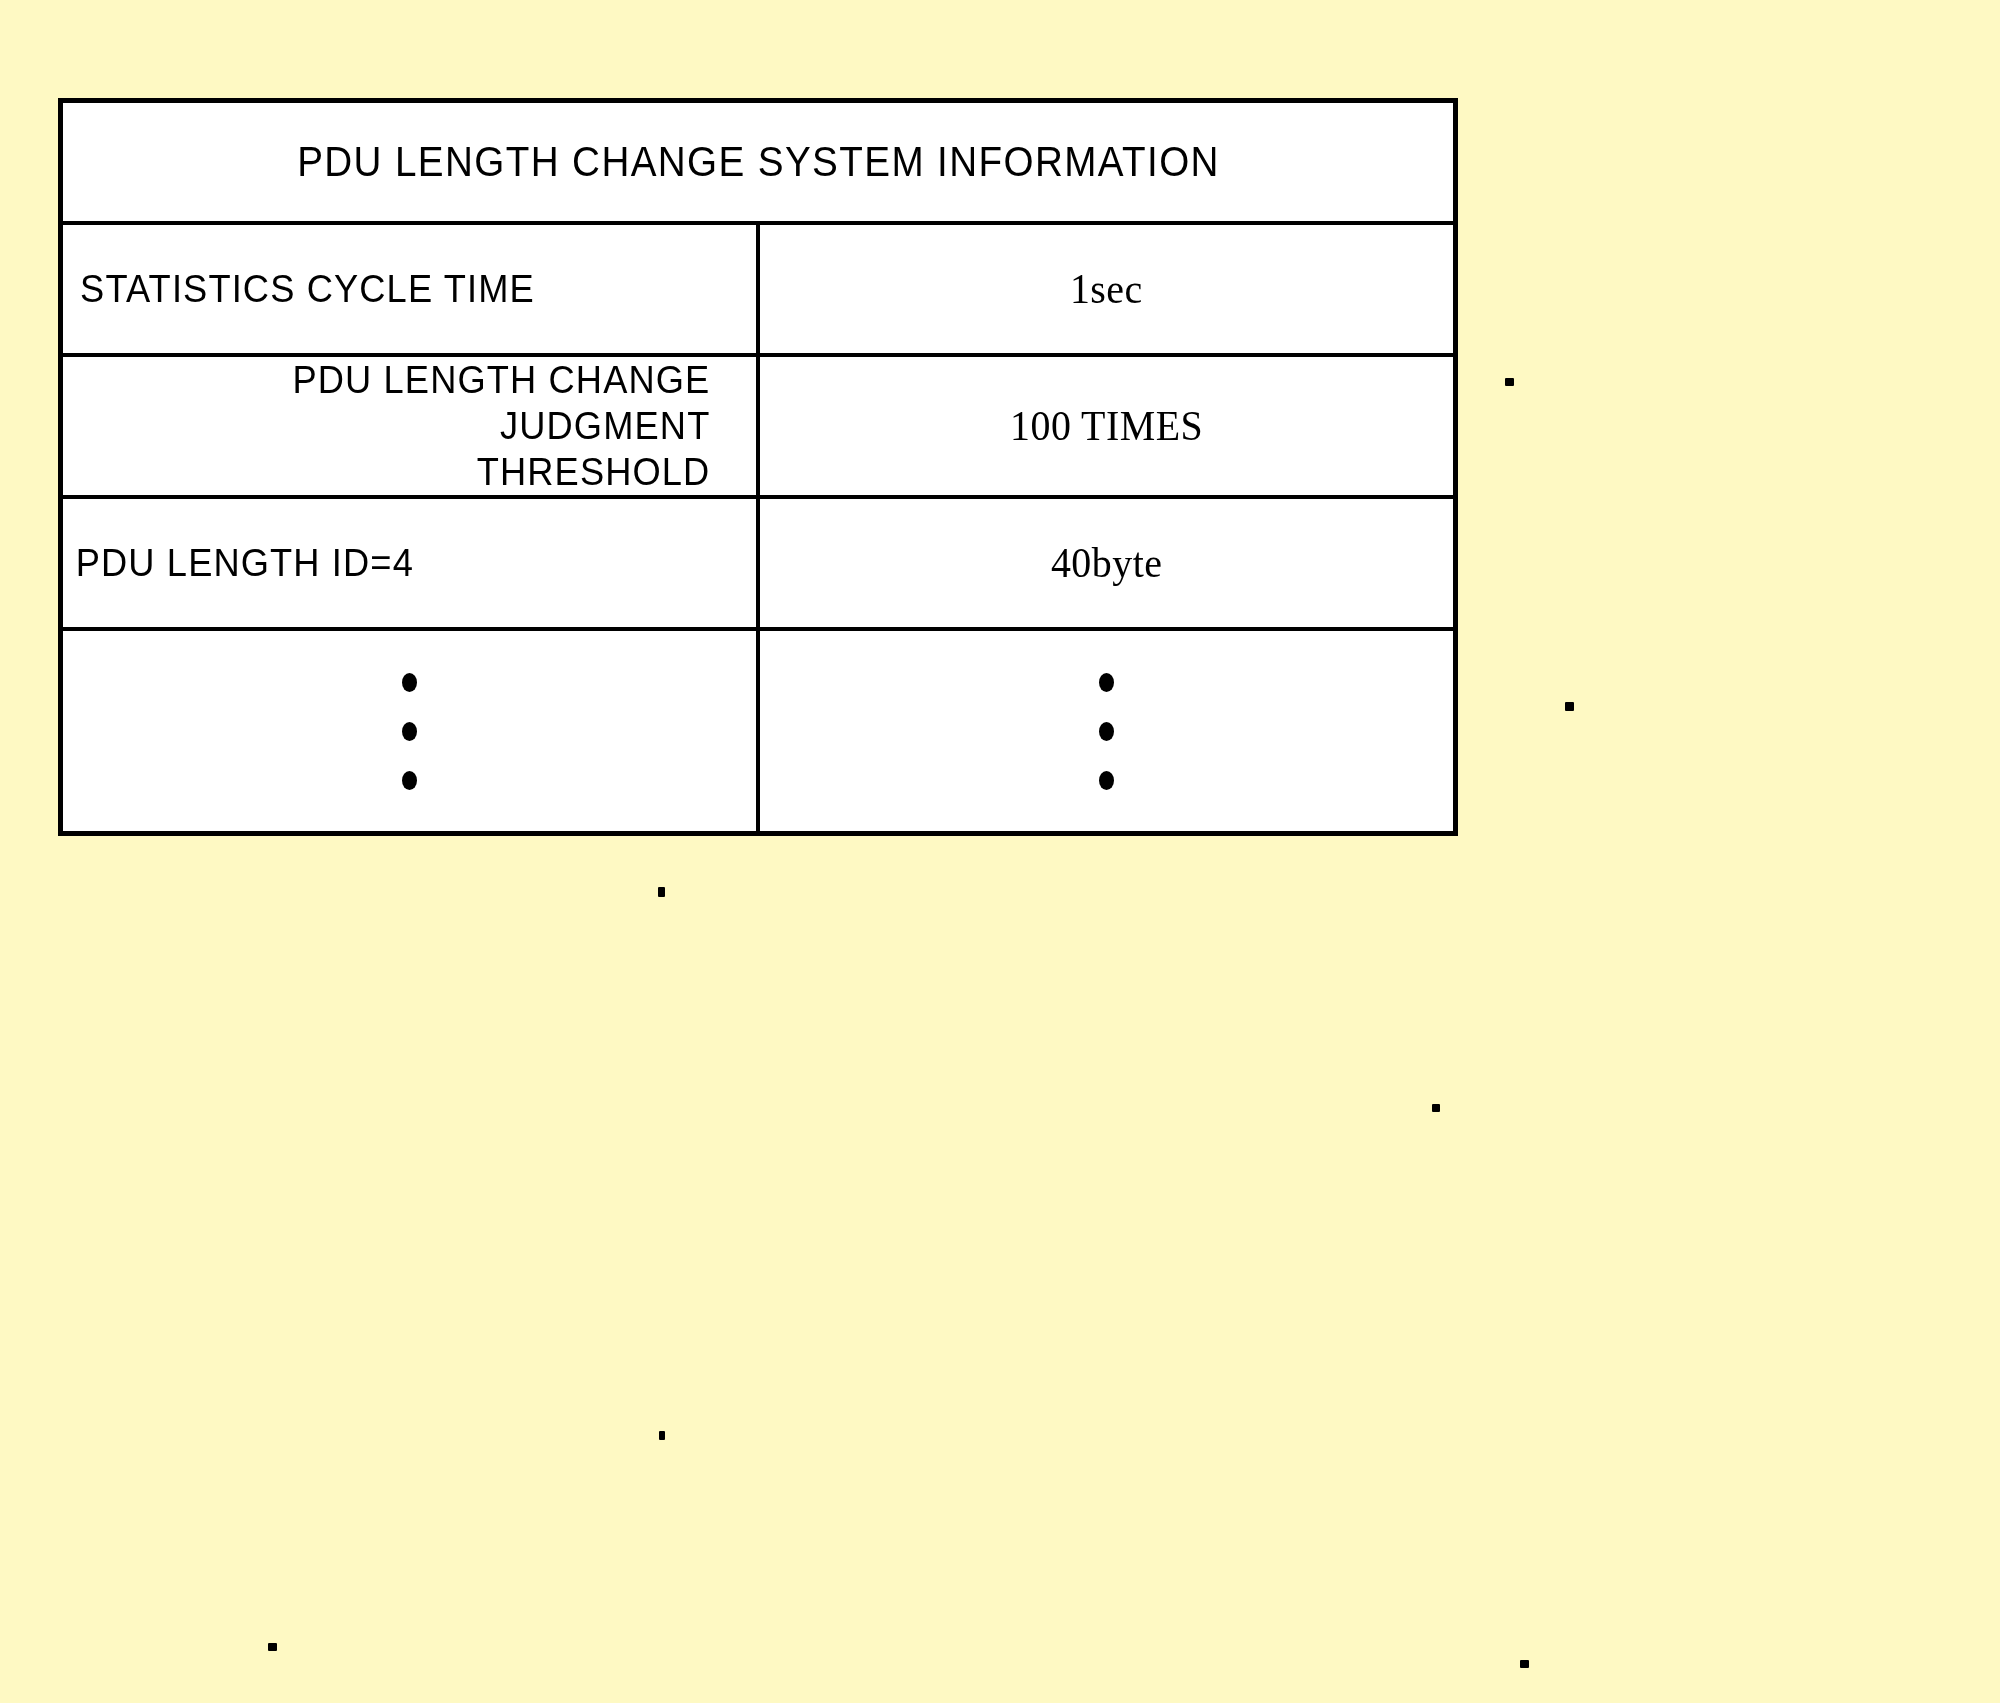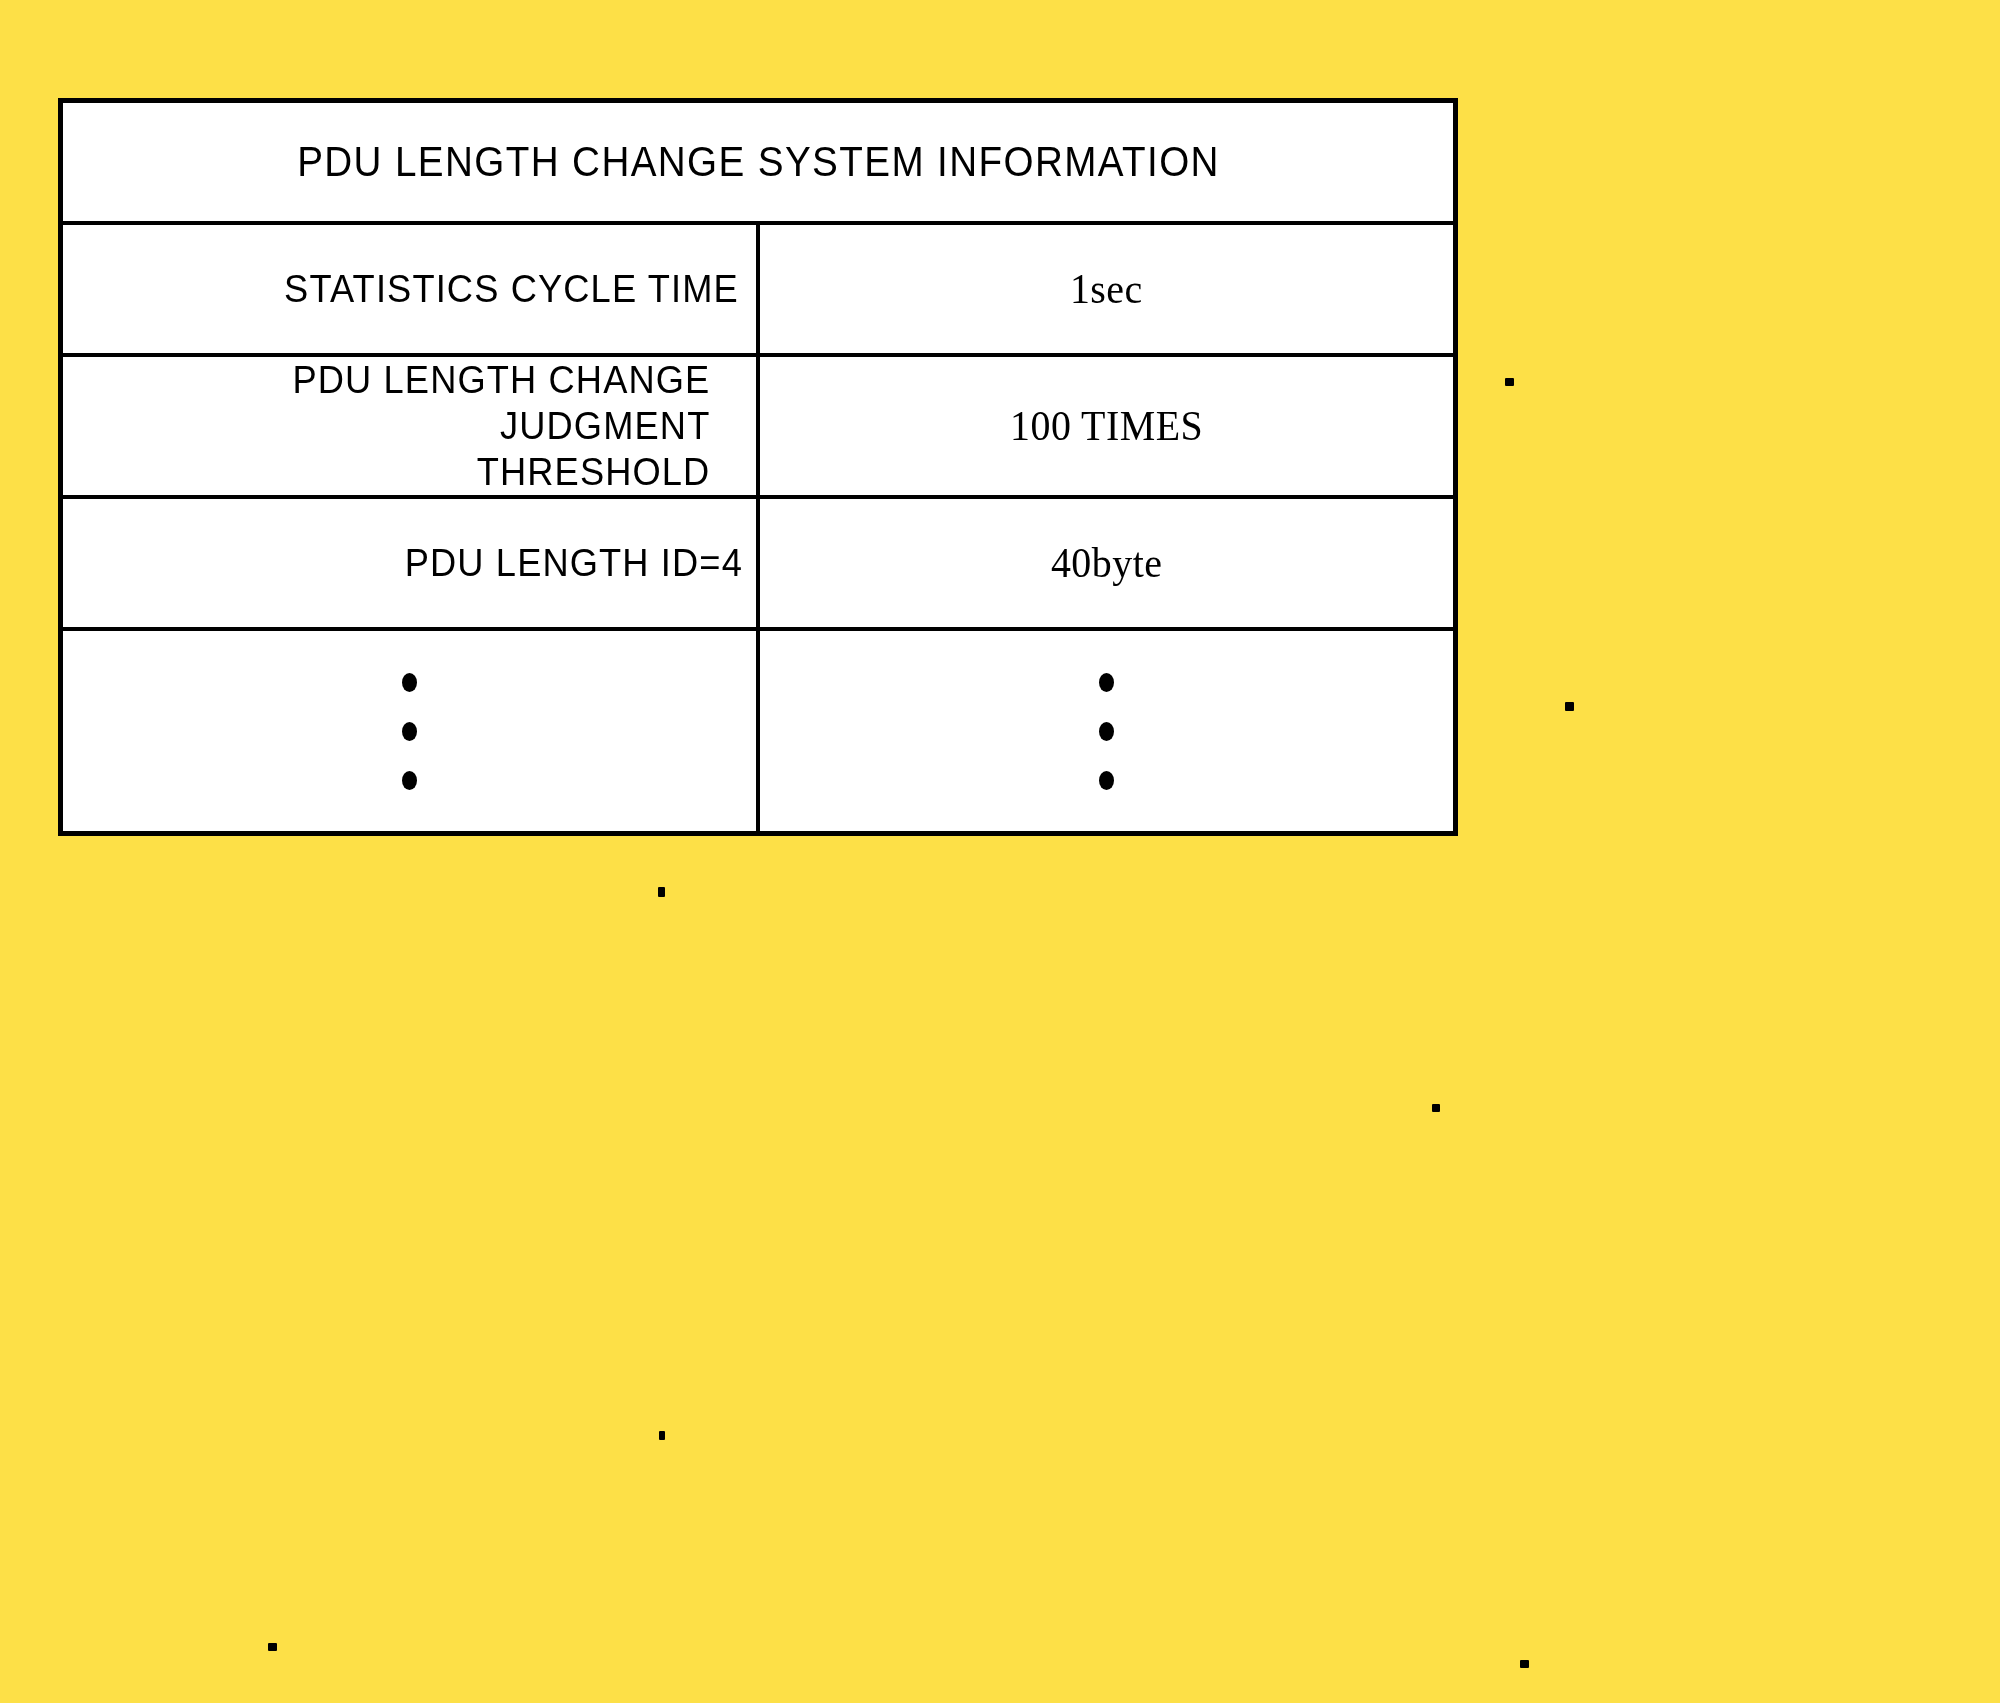--- a/index.html
+++ b/index.html
@@ -15,21 +15,21 @@
     position: relative;
     overflow: hidden;
   }
 
   .figure-canvas {
     position: absolute;
     left: 0;
     top: 0;
     width: 2000px;
     height: 1703px;
-    background: #fde047;
+    background: #fef9c3;
   }
 
   
   .pdu-table {
     position: absolute;
     left: 58px;
     top: 98px;
     width: 1400px;
     border-collapse: collapse;
     table-layout: fixed;
@@ -58,21 +58,21 @@
     display: inline-block;
   }
 
   .col-label { width: 812px; }
   .col-value { width: 588px; }
 
   .data-row td { height: 128px; }
   .data-row-tall td { height: 130px; }
 
   .label-cell {
-    text-align: right;
+    text-align: left;
     font-size: 39px;
     letter-spacing: 1.2px;
     padding: 0 14px;
     line-height: 1.18;
   }
   .label-cell .label-text {
     display: inline-block;
     transform: scaleX(0.93);
   }
 

